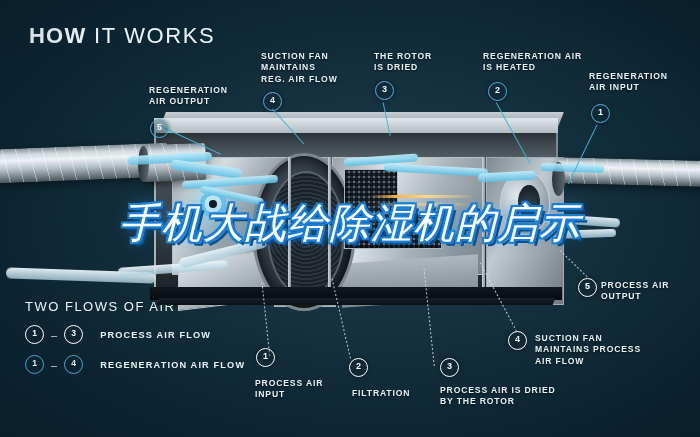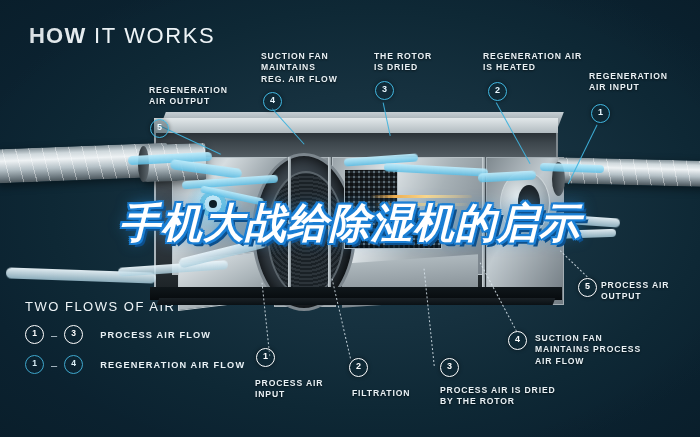--- a/index.html
+++ b/index.html
@@ -220,21 +220,21 @@
 
   
   .flow{position:absolute;border-radius:40px;z-index:25;filter:blur(.25px);}
   .flow.blue{background:linear-gradient(to bottom,rgba(190,235,250,.95),rgba(90,190,230,.85));}
   .flow.pale{background:linear-gradient(to bottom,rgba(235,245,250,.95),rgba(170,205,220,.8));}
 
   
   #headline{
     position:absolute;left:0;top:196px;width:700px;text-align:center;z-index:60;
     font-family:"DejaVu Sans","Liberation Sans",sans-serif;
-    font-size:41px;font-weight:700;font-style:italic;
+    font-size:41px;font-weight:400;font-style:italic;
     letter-spacing:1px;color:#ffffff;
     -webkit-text-stroke:0px;
     text-shadow:
       2px 0 0 #1b7fd4, -2px 0 0 #1b7fd4, 0 2px 0 #1b7fd4, 0 -2px 0 #1b7fd4,
       2px 2px 0 #1b7fd4, -2px 2px 0 #1b7fd4, 2px -2px 0 #1b7fd4, -2px -2px 0 #1b7fd4,
       4px 4px 0 #0d4f8b, 0 0 14px rgba(40,150,230,.75);
     white-space:nowrap;
   }
 </style>
 </head>

